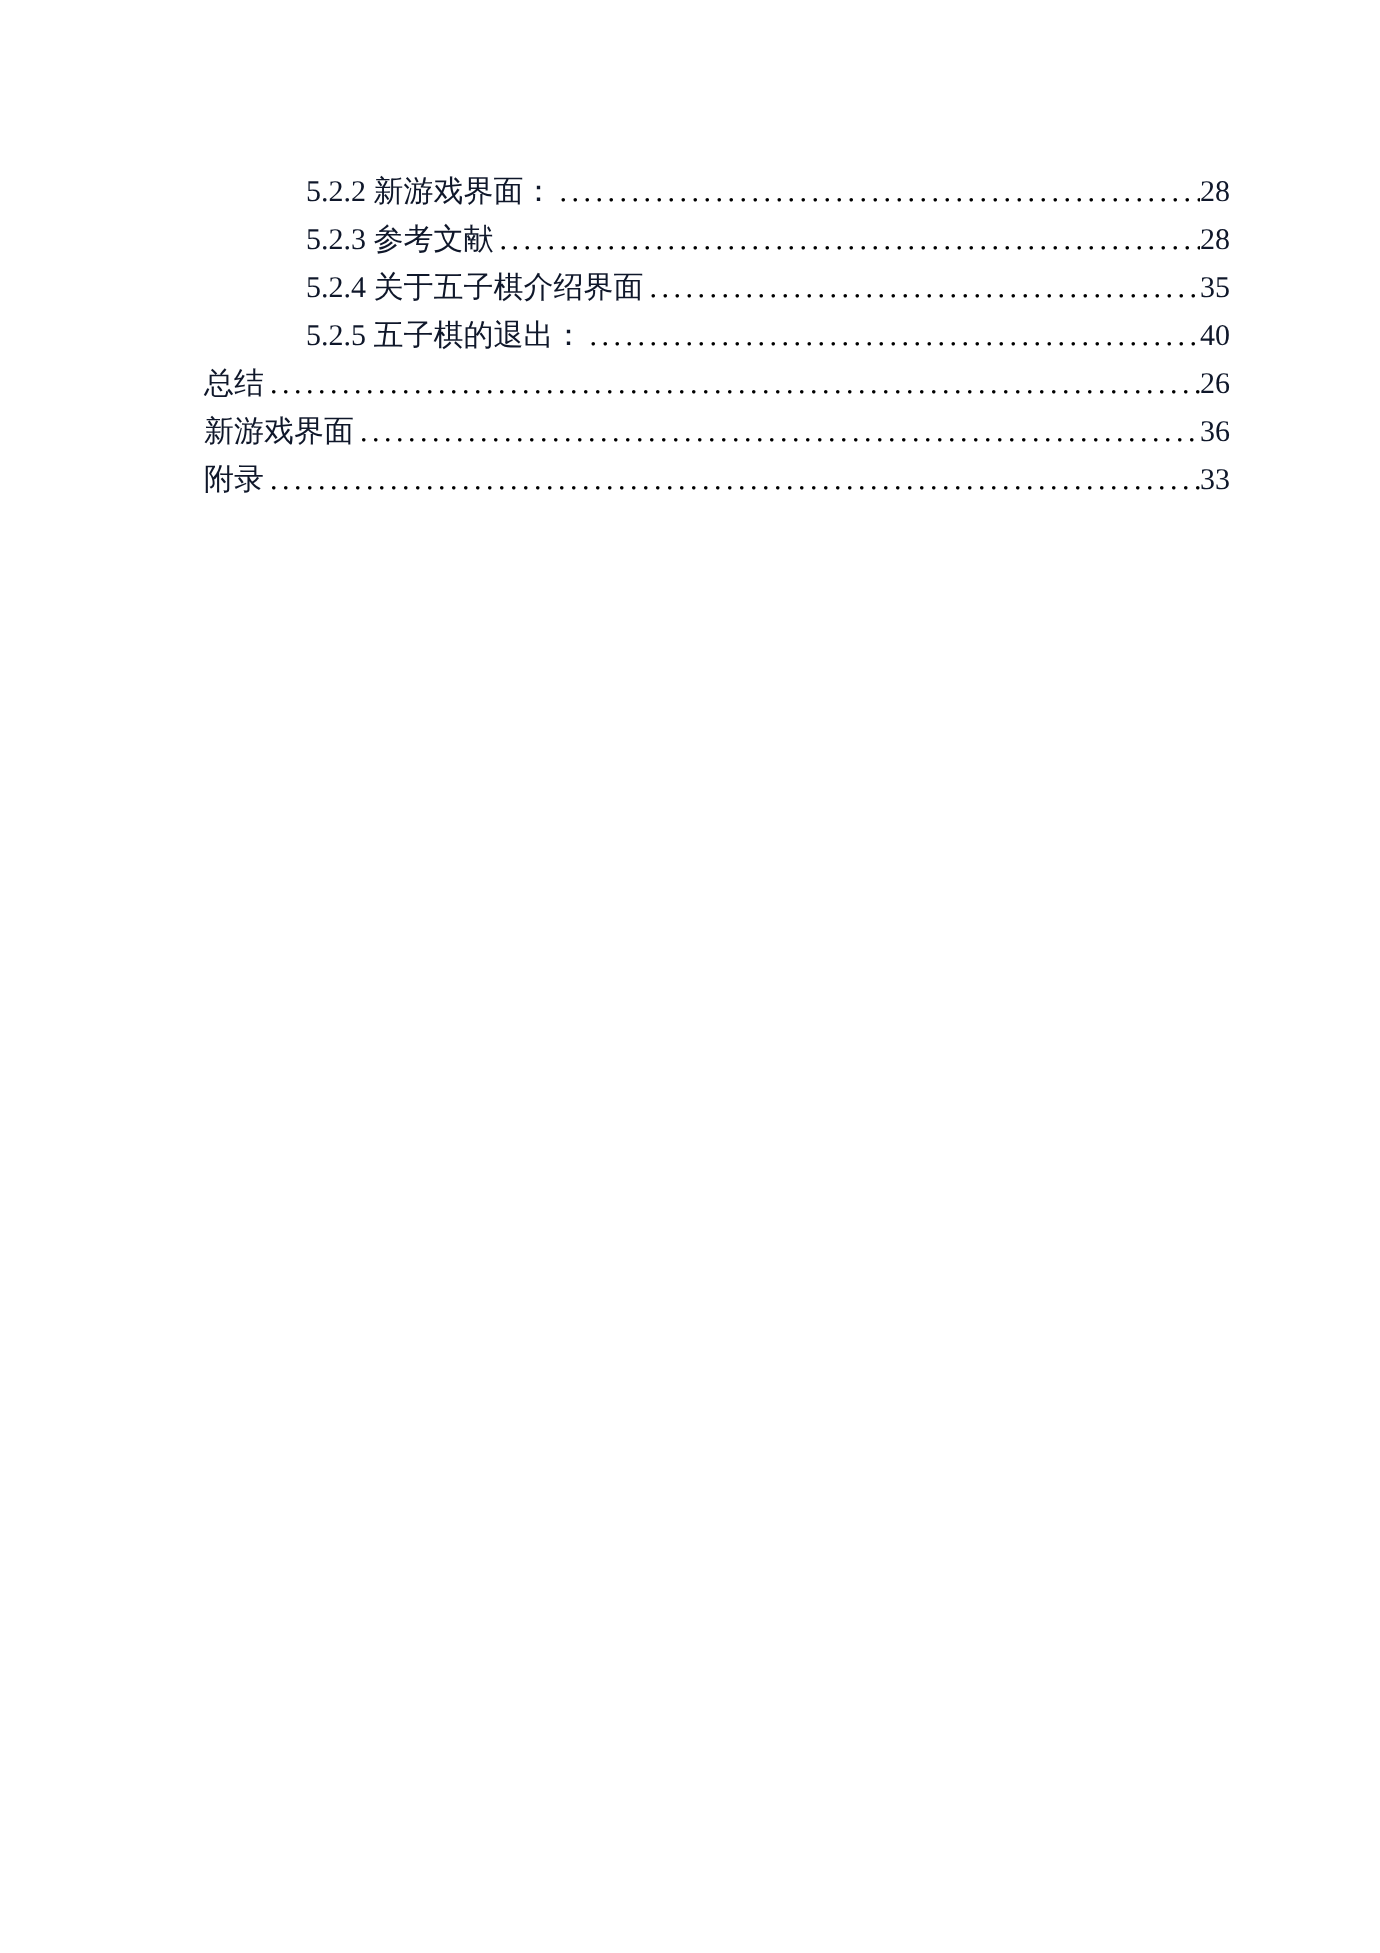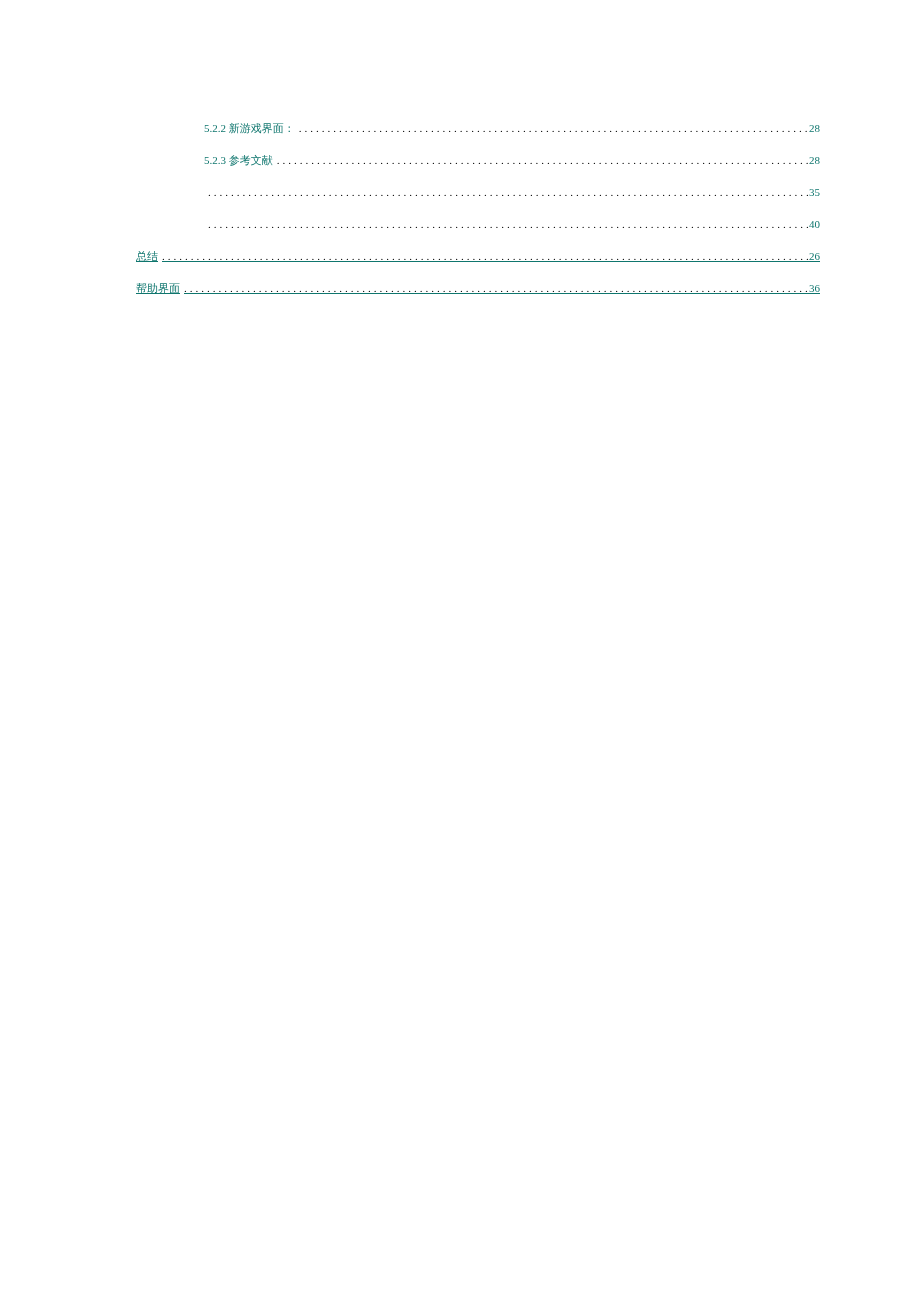--- a/index.html
+++ b/index.html
@@ -7,31 +7,31 @@
     padding: 0;
     background: #ffffff;
     width: 920px;
     height: 1302px;
   }
   .page {
     padding-top: 112px;
     padding-left: 136px;
     padding-right: 100px;
     font-family: "SimSun", "宋体", serif;
-    font-size: 11px;
-    color: #0f766e;
+    font-size: 20px;
+    color: #0f172a;
     line-height: 32px;
   }
   .toc-line {
     display: flex;
     align-items: baseline;
     white-space: nowrap;
   }
   .toc-line.indent-2 { padding-left: 68px; }
-  .toc-line.indent-0 { padding-left: 0; text-decoration: underline; }
+  .toc-line.indent-0 { padding-left: 0; }
   .toc-title { flex: 0 0 auto; }
   .toc-leader {
     flex: 1 1 auto;
     overflow: hidden;
     letter-spacing: 3px;
     font-family: "SimSun", serif;
     color: #000;
     padding: 0 4px;
   }
   .toc-leader::before {
@@ -50,30 +50,37 @@
     <span class="toc-title">5.2.2 新游戏界面：</span>
     <span class="toc-leader"></span>
     <span class="toc-page">28</span>
   </div>
   <div class="toc-line indent-2">
     <span class="toc-title">5.2.3 参考文献</span>
     <span class="toc-leader"></span>
     <span class="toc-page">28</span>
   </div>
   <div class="toc-line indent-2">
+    <span class="toc-title">5.2.4 关于五子棋介绍界面</span>
     <span class="toc-leader"></span>
     <span class="toc-page">35</span>
   </div>
   <div class="toc-line indent-2">
+    <span class="toc-title">5.2.5 五子棋的退出：</span>
     <span class="toc-leader"></span>
     <span class="toc-page">40</span>
   </div>
   <div class="toc-line indent-0">
     <span class="toc-title">总结</span>
     <span class="toc-leader"></span>
     <span class="toc-page">26</span>
   </div>
   <div class="toc-line indent-0">
-    <span class="toc-title">帮助界面</span>
+    <span class="toc-title">新游戏界面</span>
     <span class="toc-leader"></span>
     <span class="toc-page">36</span>
+  </div>
+  <div class="toc-line indent-0">
+    <span class="toc-title">附录</span>
+    <span class="toc-leader"></span>
+    <span class="toc-page">33</span>
   </div>
 </div>
 
 </body></html>

